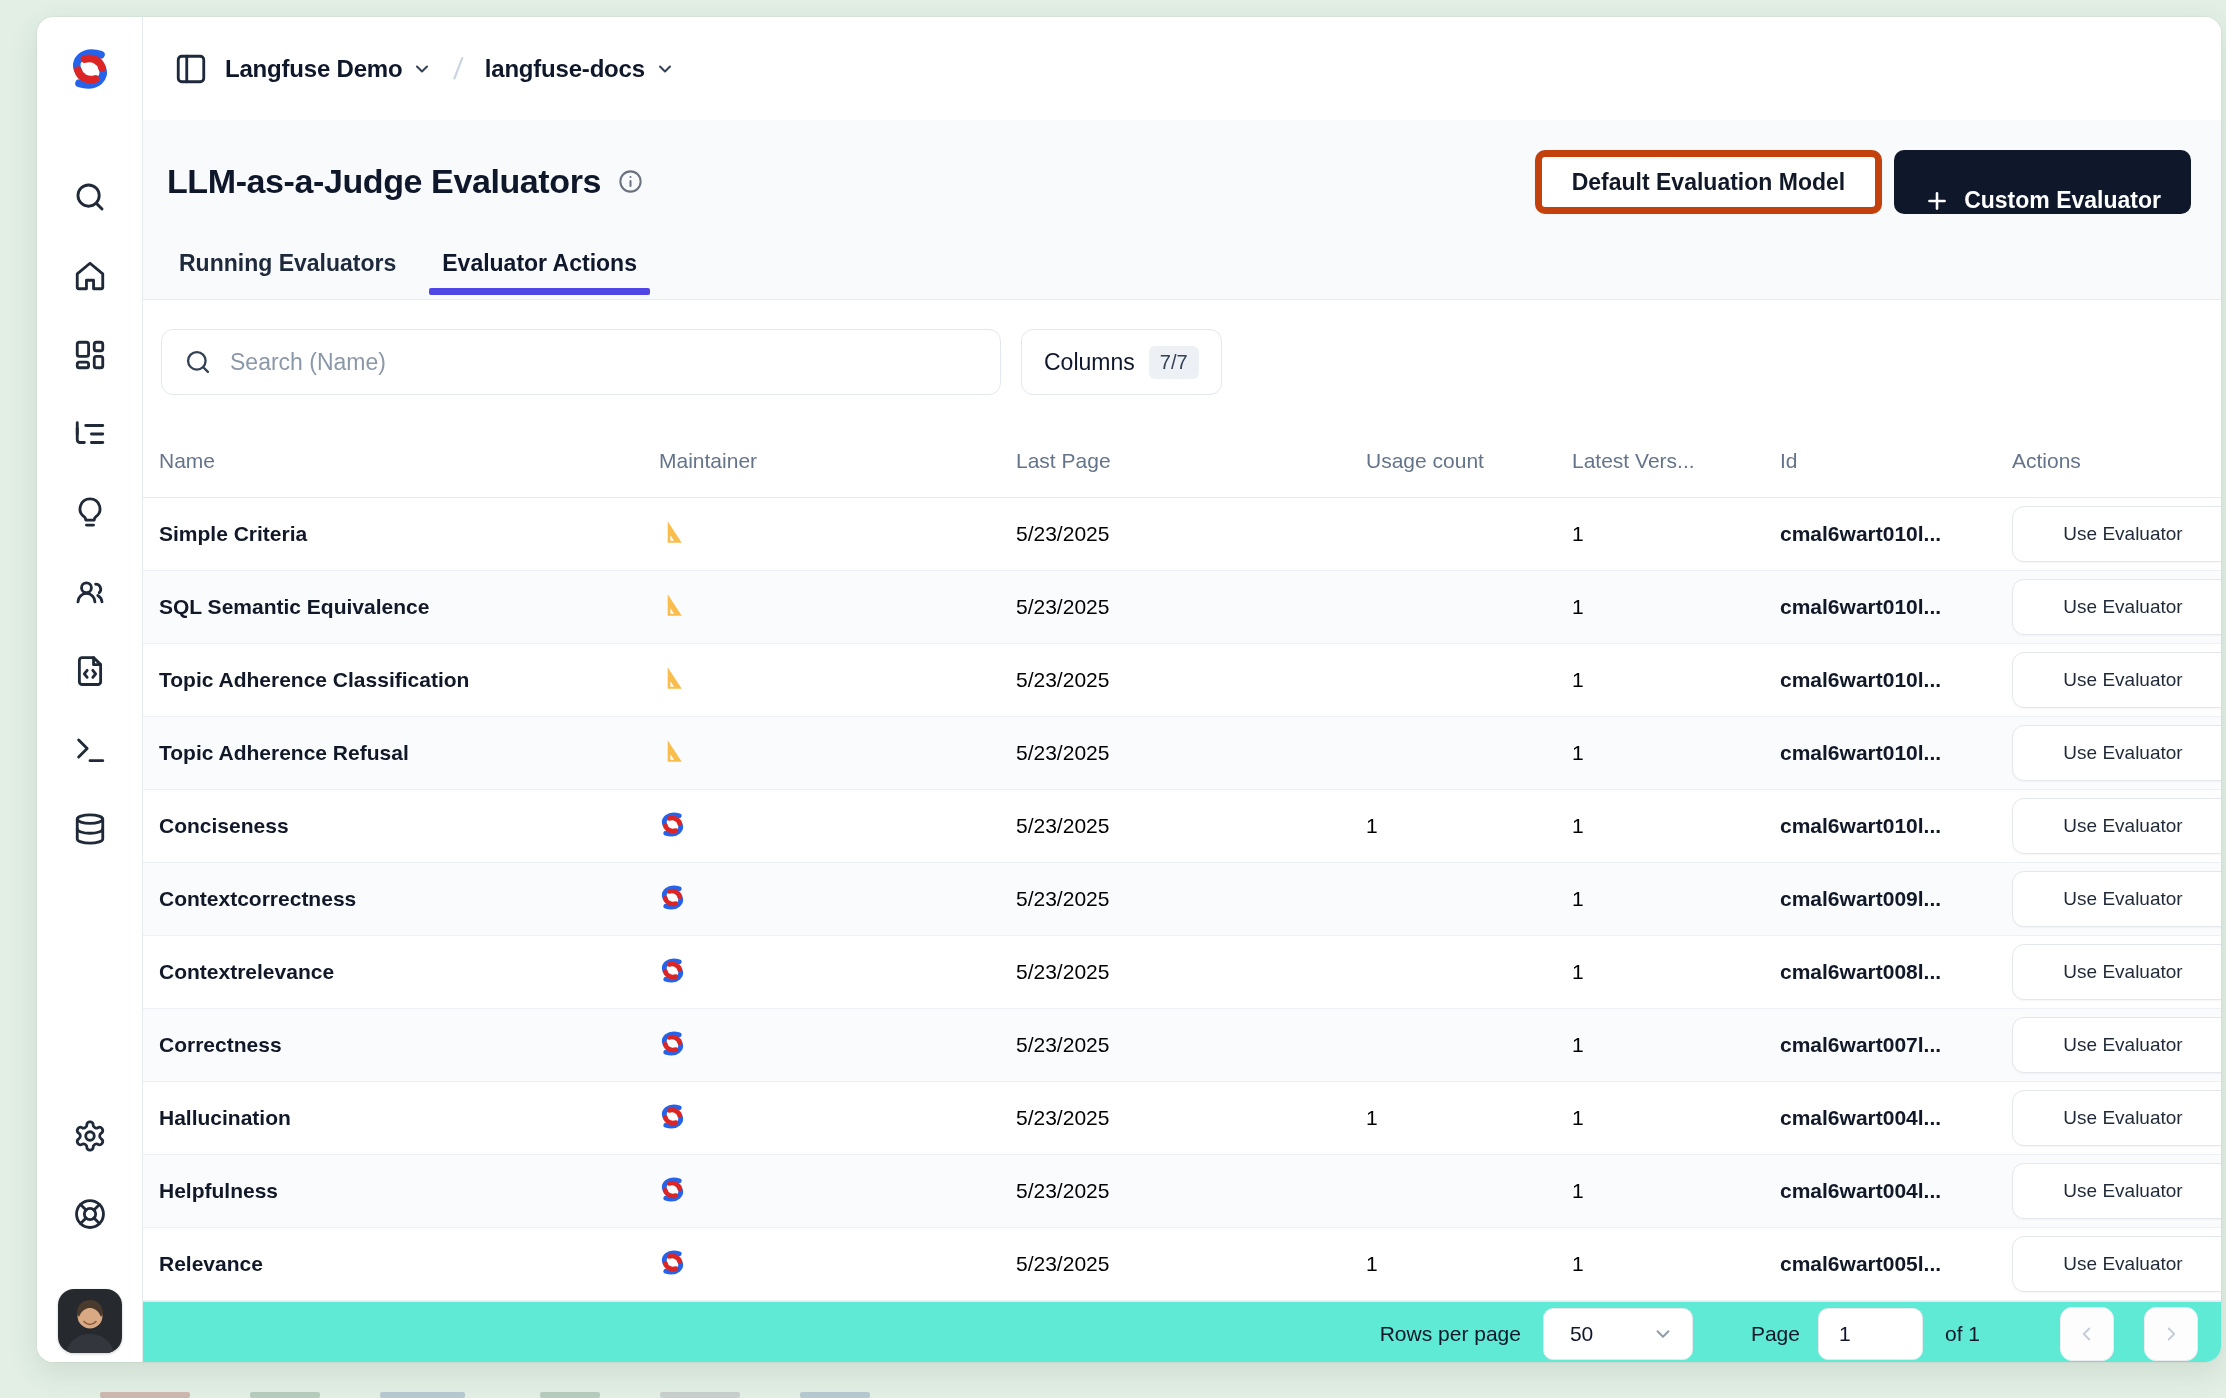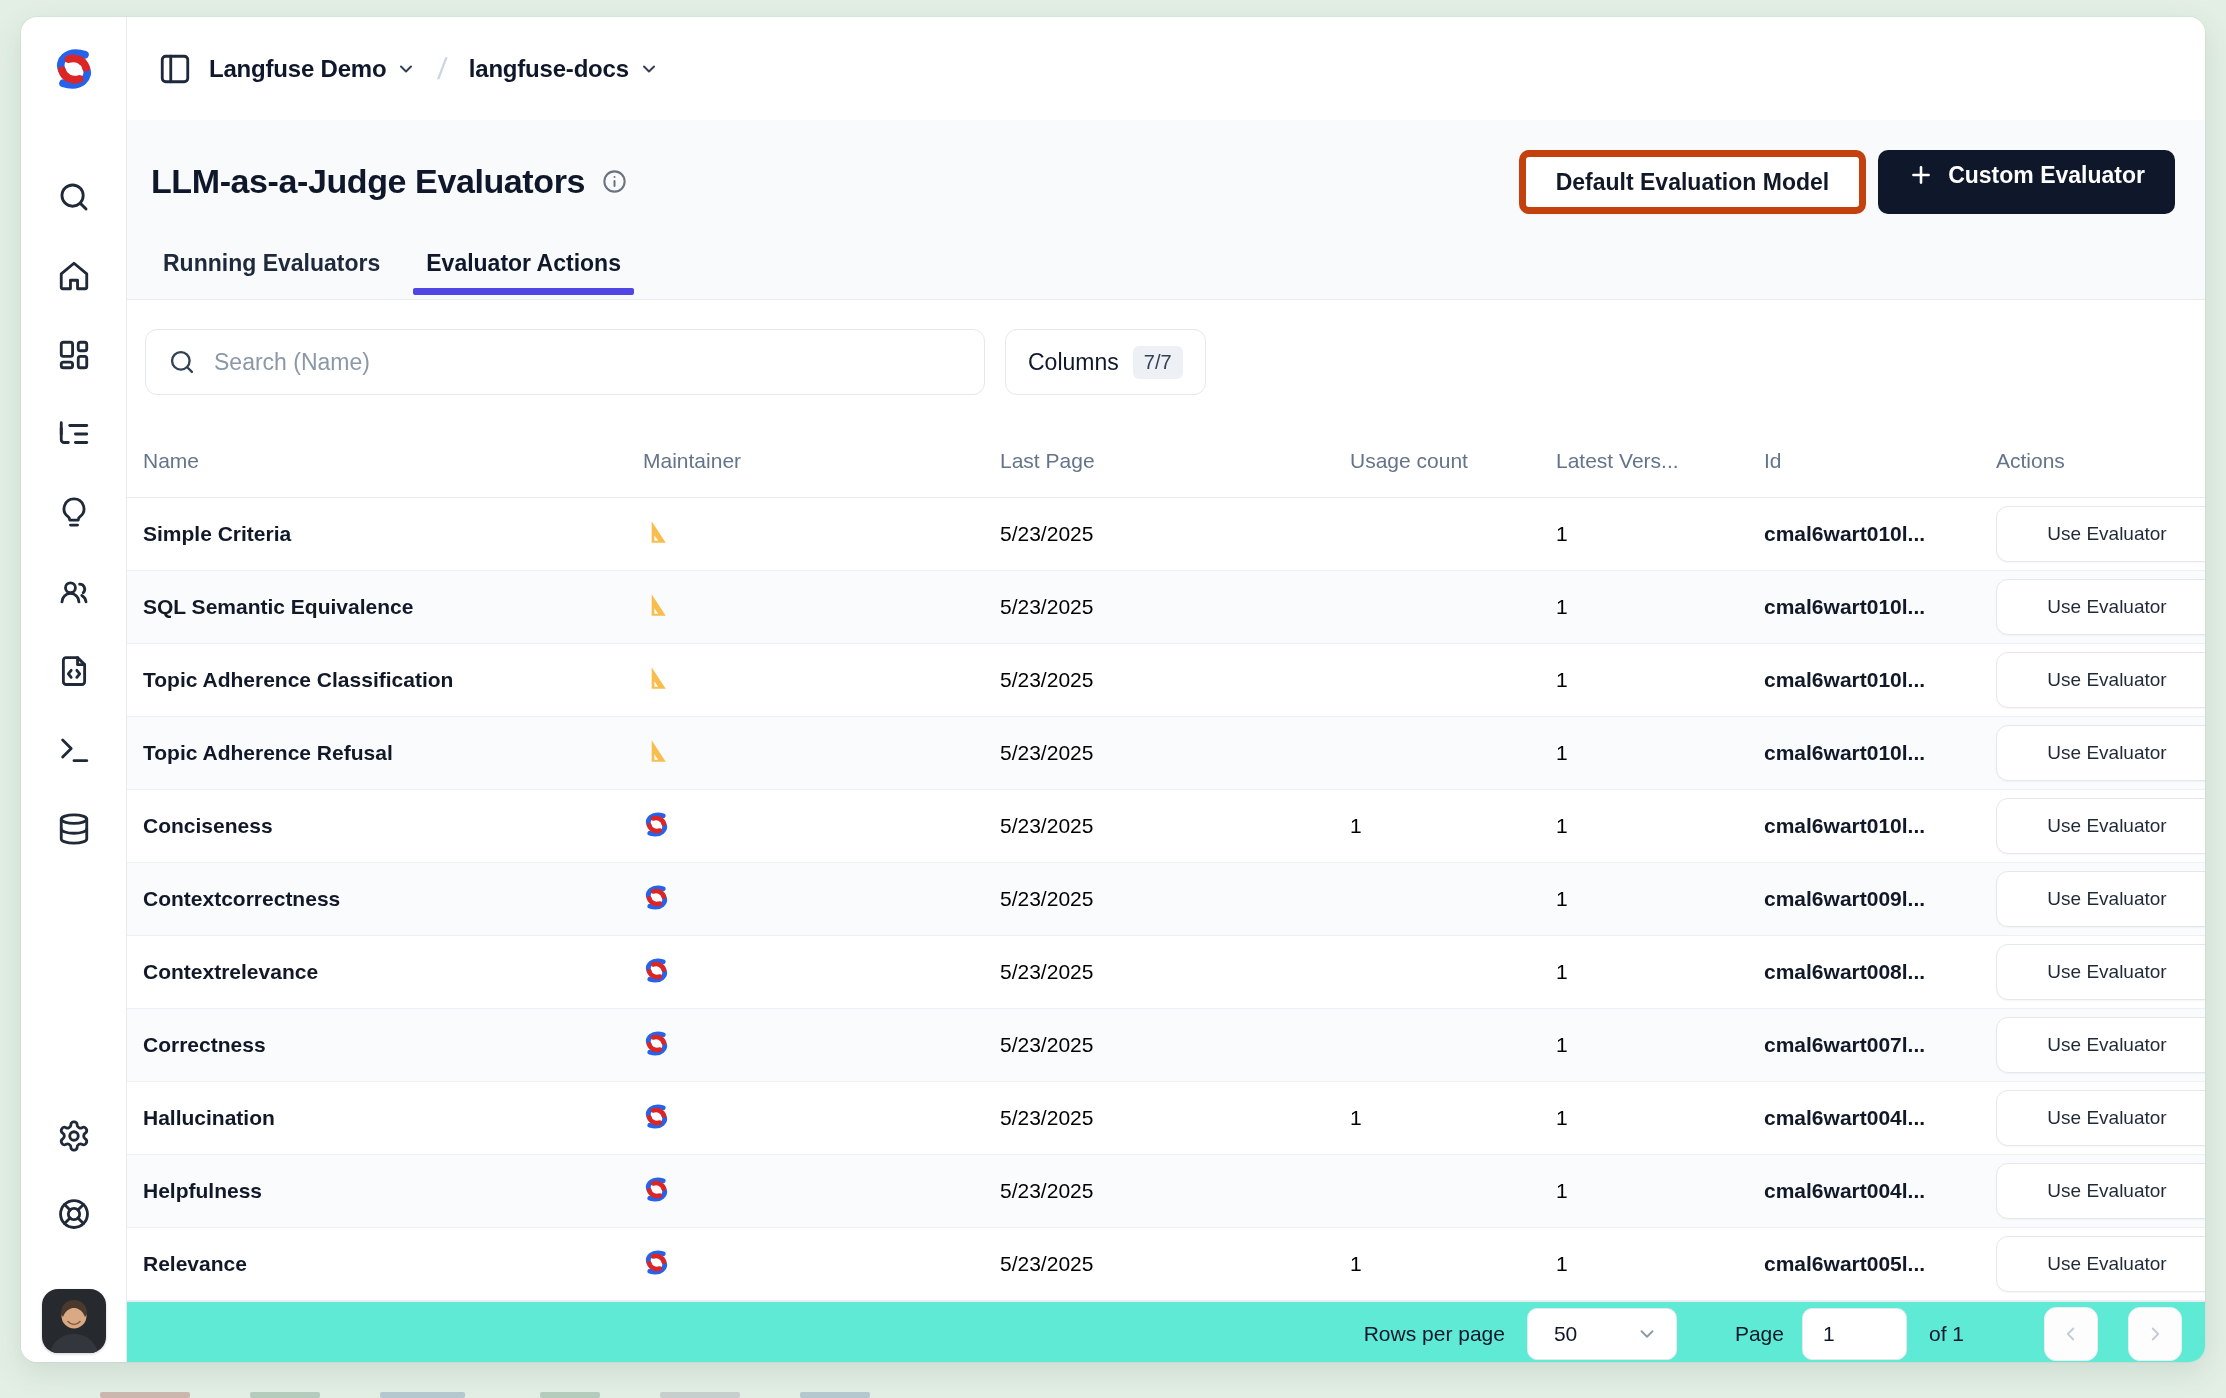--- a/index.html
+++ b/index.html
@@ -7,21 +7,21 @@
   body {
     position:relative;
     background:#e3efe5;
     font-family:"Liberation Sans","DejaVu Sans",sans-serif;
     color:#0f172a;
     overflow:hidden;
   }
   svg { display:block; }
 
   .panel {
-    position:absolute; left:21px; top:17px; width:2184px; height:1345px;
+    position:absolute; left:37px; top:17px; width:2184px; height:1345px;
     background:#ffffff; border-radius:16px;
     box-shadow:0 10px 30px rgba(45,70,55,.12), 0 0 0 1px rgba(15,23,42,.03);
     overflow:hidden;
     display:grid;
     grid-template-columns:106px 1fr;
     grid-template-rows:103px 1fr;
   }
 
   
   .logo-cell {
@@ -67,22 +67,22 @@
   .title-row { position:absolute; left:24px; top:42px; display:flex; align-items:center; gap:16px; }
   .page-title { font-size:34px; font-weight:700; letter-spacing:-.4px; color:#0f172a; }
   .info-icon svg { width:27px; height:27px; stroke:#6b7280; stroke-width:1.8; fill:none; stroke-linecap:round; }
   .header-actions { position:absolute; top:30px; right:30px; display:flex; gap:12px; }
   .btn-secondary {
     height:64px; padding:0 30px; background:#fff; border:7px solid #c2410c; border-radius:10px;
     font-family:inherit; font-size:23px; font-weight:600; color:#111827; cursor:pointer;
     box-shadow:0 1px 2px rgba(15,23,42,.04);
   }
   .btn-primary {
-    height:64px; padding:12px 30px; background:#0f172a; border:none; border-radius:10px;
-    display:flex; align-items:flex-start; gap:14px;
+    height:64px; padding:0 30px; background:#0f172a; border:none; border-radius:10px;
+    display:flex; align-items:flex-end; gap:14px;
     font-family:inherit; font-size:23px; font-weight:600; color:#ffffff; cursor:pointer;
   }
   .btn-primary svg { width:26px; height:26px; stroke:#fff; stroke-width:2.4; stroke-linecap:round; }
 
   .tabs { position:absolute; left:36px; bottom:0; display:flex; gap:46px; }
   .tab {
     position:relative; padding-bottom:24px; font-size:23px; font-weight:600; color:#1e293b;
     cursor:pointer; line-height:1;
   }
   .tab.active { color:#0f172a; }

